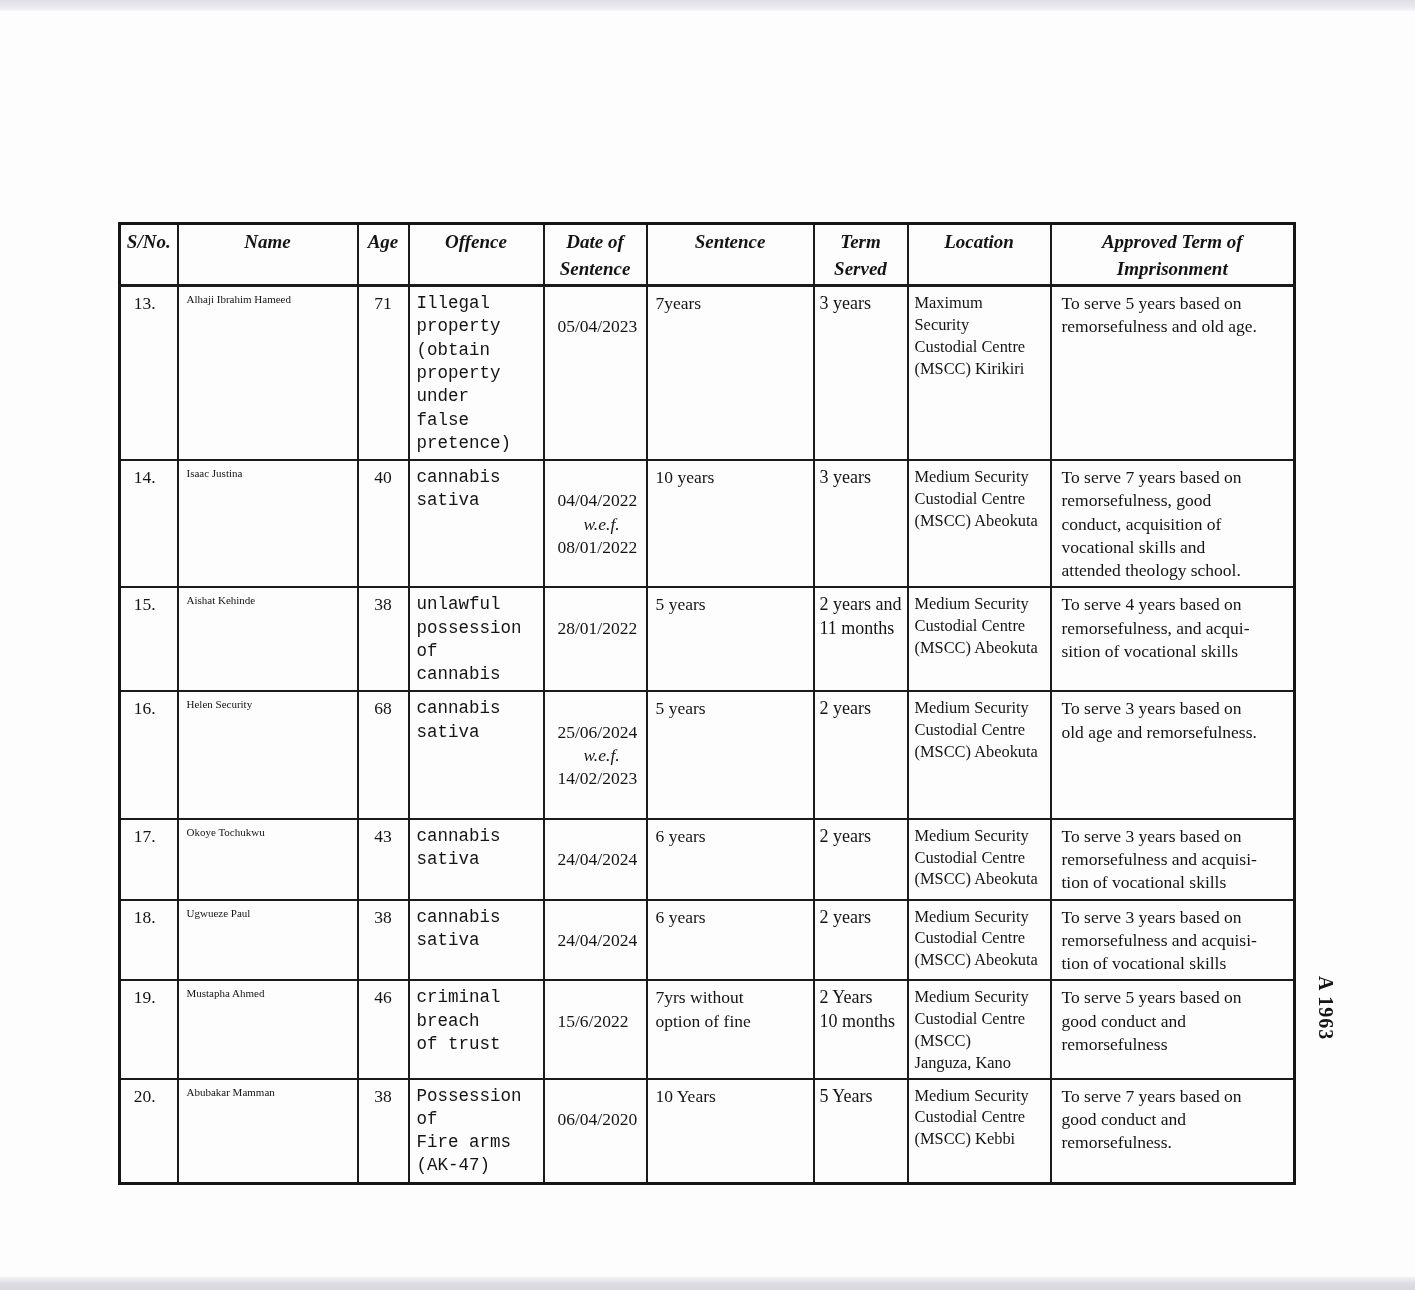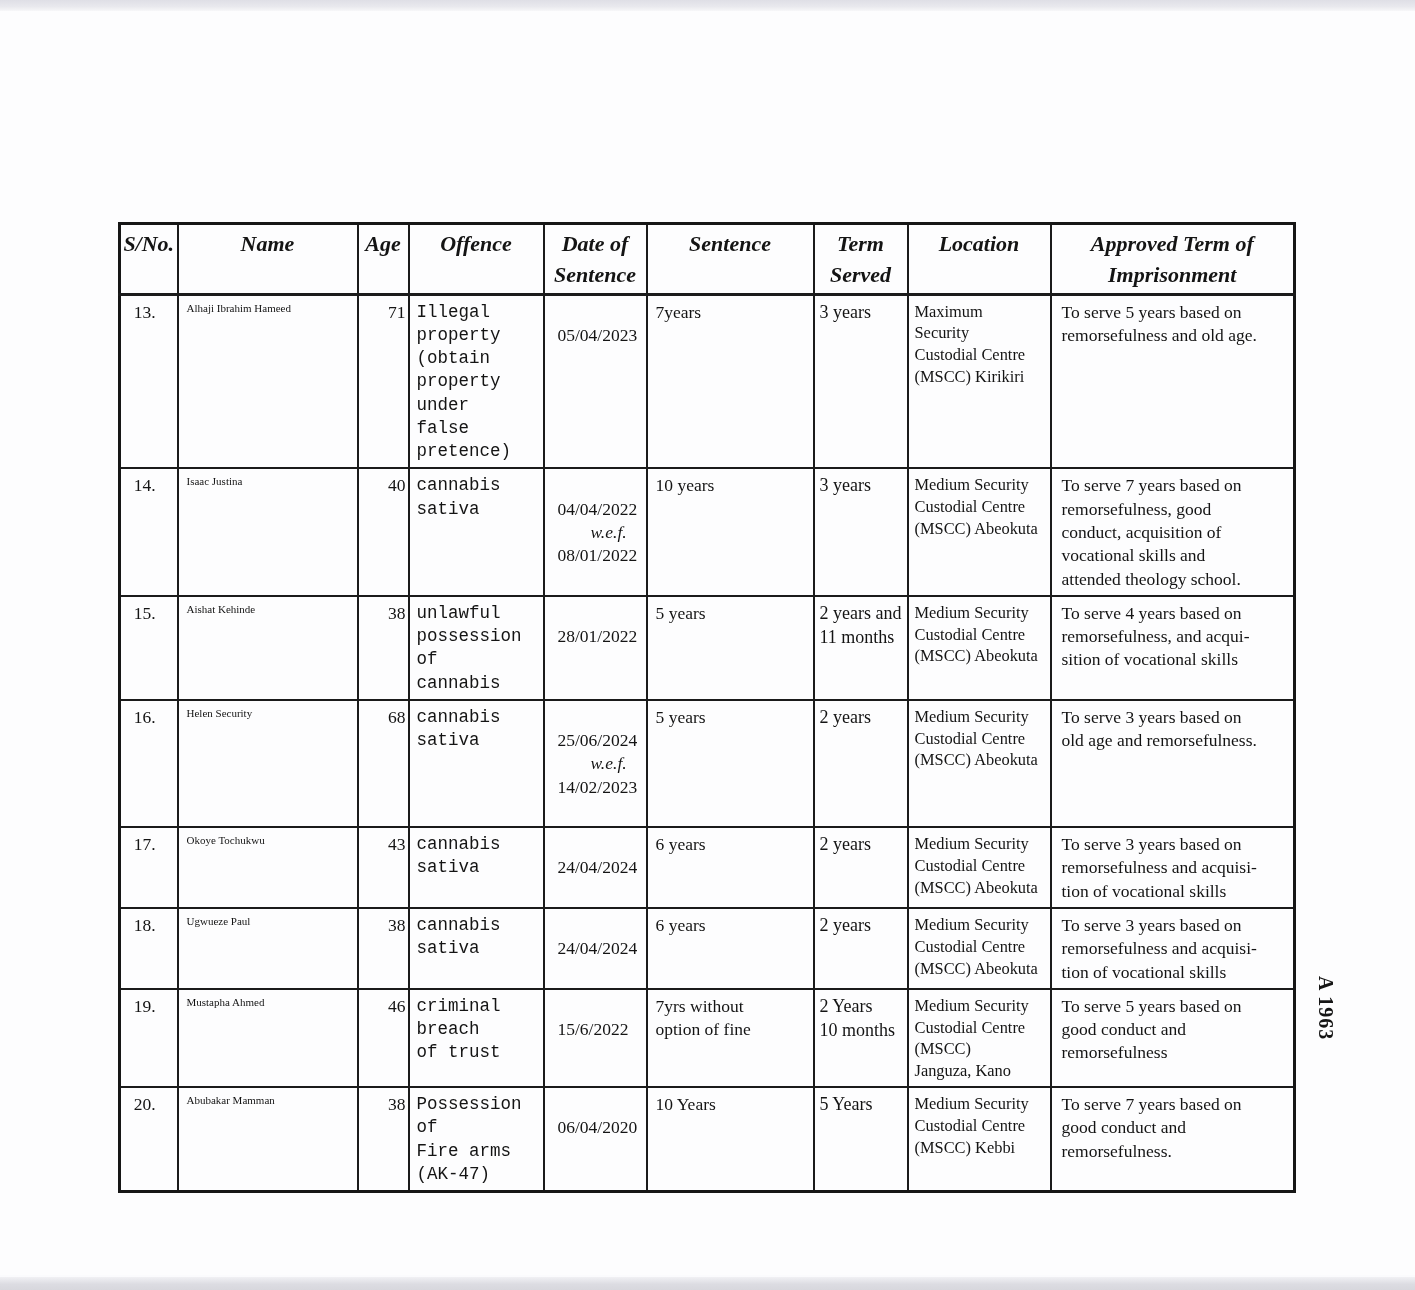--- a/index.html
+++ b/index.html
@@ -34,33 +34,33 @@
     font-size: 17.5px;
     line-height: 1.33;
     overflow: hidden;
   }
   .doc-table th {
     font-weight: bold;
     font-style: italic;
     text-align: center;
     border-bottom-width: 3px;
     padding: 4px 2px 2px 2px;
-    font-size: 22px;
+    font-size: 19px;
     line-height: 1.4;
   }
   .doc-table td { padding: 5px 6px 4px 8px; }
   td.col-sno  { text-align: center; padding-left: 2px; padding-right: 10px; }
-  td.col-age  { text-align: right; padding-left: 2px; padding-right: 2px; }
+  td.col-age  { text-align: center; padding-left: 2px; padding-right: 2px; }
   td.col-name { font-size: 11px; }
   td.col-offence { padding-left: 7px; padding-right: 3px; font-family: Liberation Mono, monospace; }
   td.col-date { padding-left: 13px; padding-right: 2px; }
   td.col-term { padding-left: 5px; padding-right: 2px; font-size: 18px; }
   td.col-location { font-size: 16.4px; padding-left: 6px; padding-right: 2px; }
   td.col-approved { padding-left: 10px; }
-  .wef   { display: block; font-style: italic; margin-left: 33px; }
+  .wef   { display: block; font-style: italic; margin-left: 26px; }
   .date2 { display: block; }
   .page-side-number {
     position: absolute;
     left: 1314px; top: 976px;
     writing-mode: vertical-rl;
     text-orientation: sideways;
     font-weight: bold;
     font-size: 20px;
     letter-spacing: 1px;
     color: #151515;

